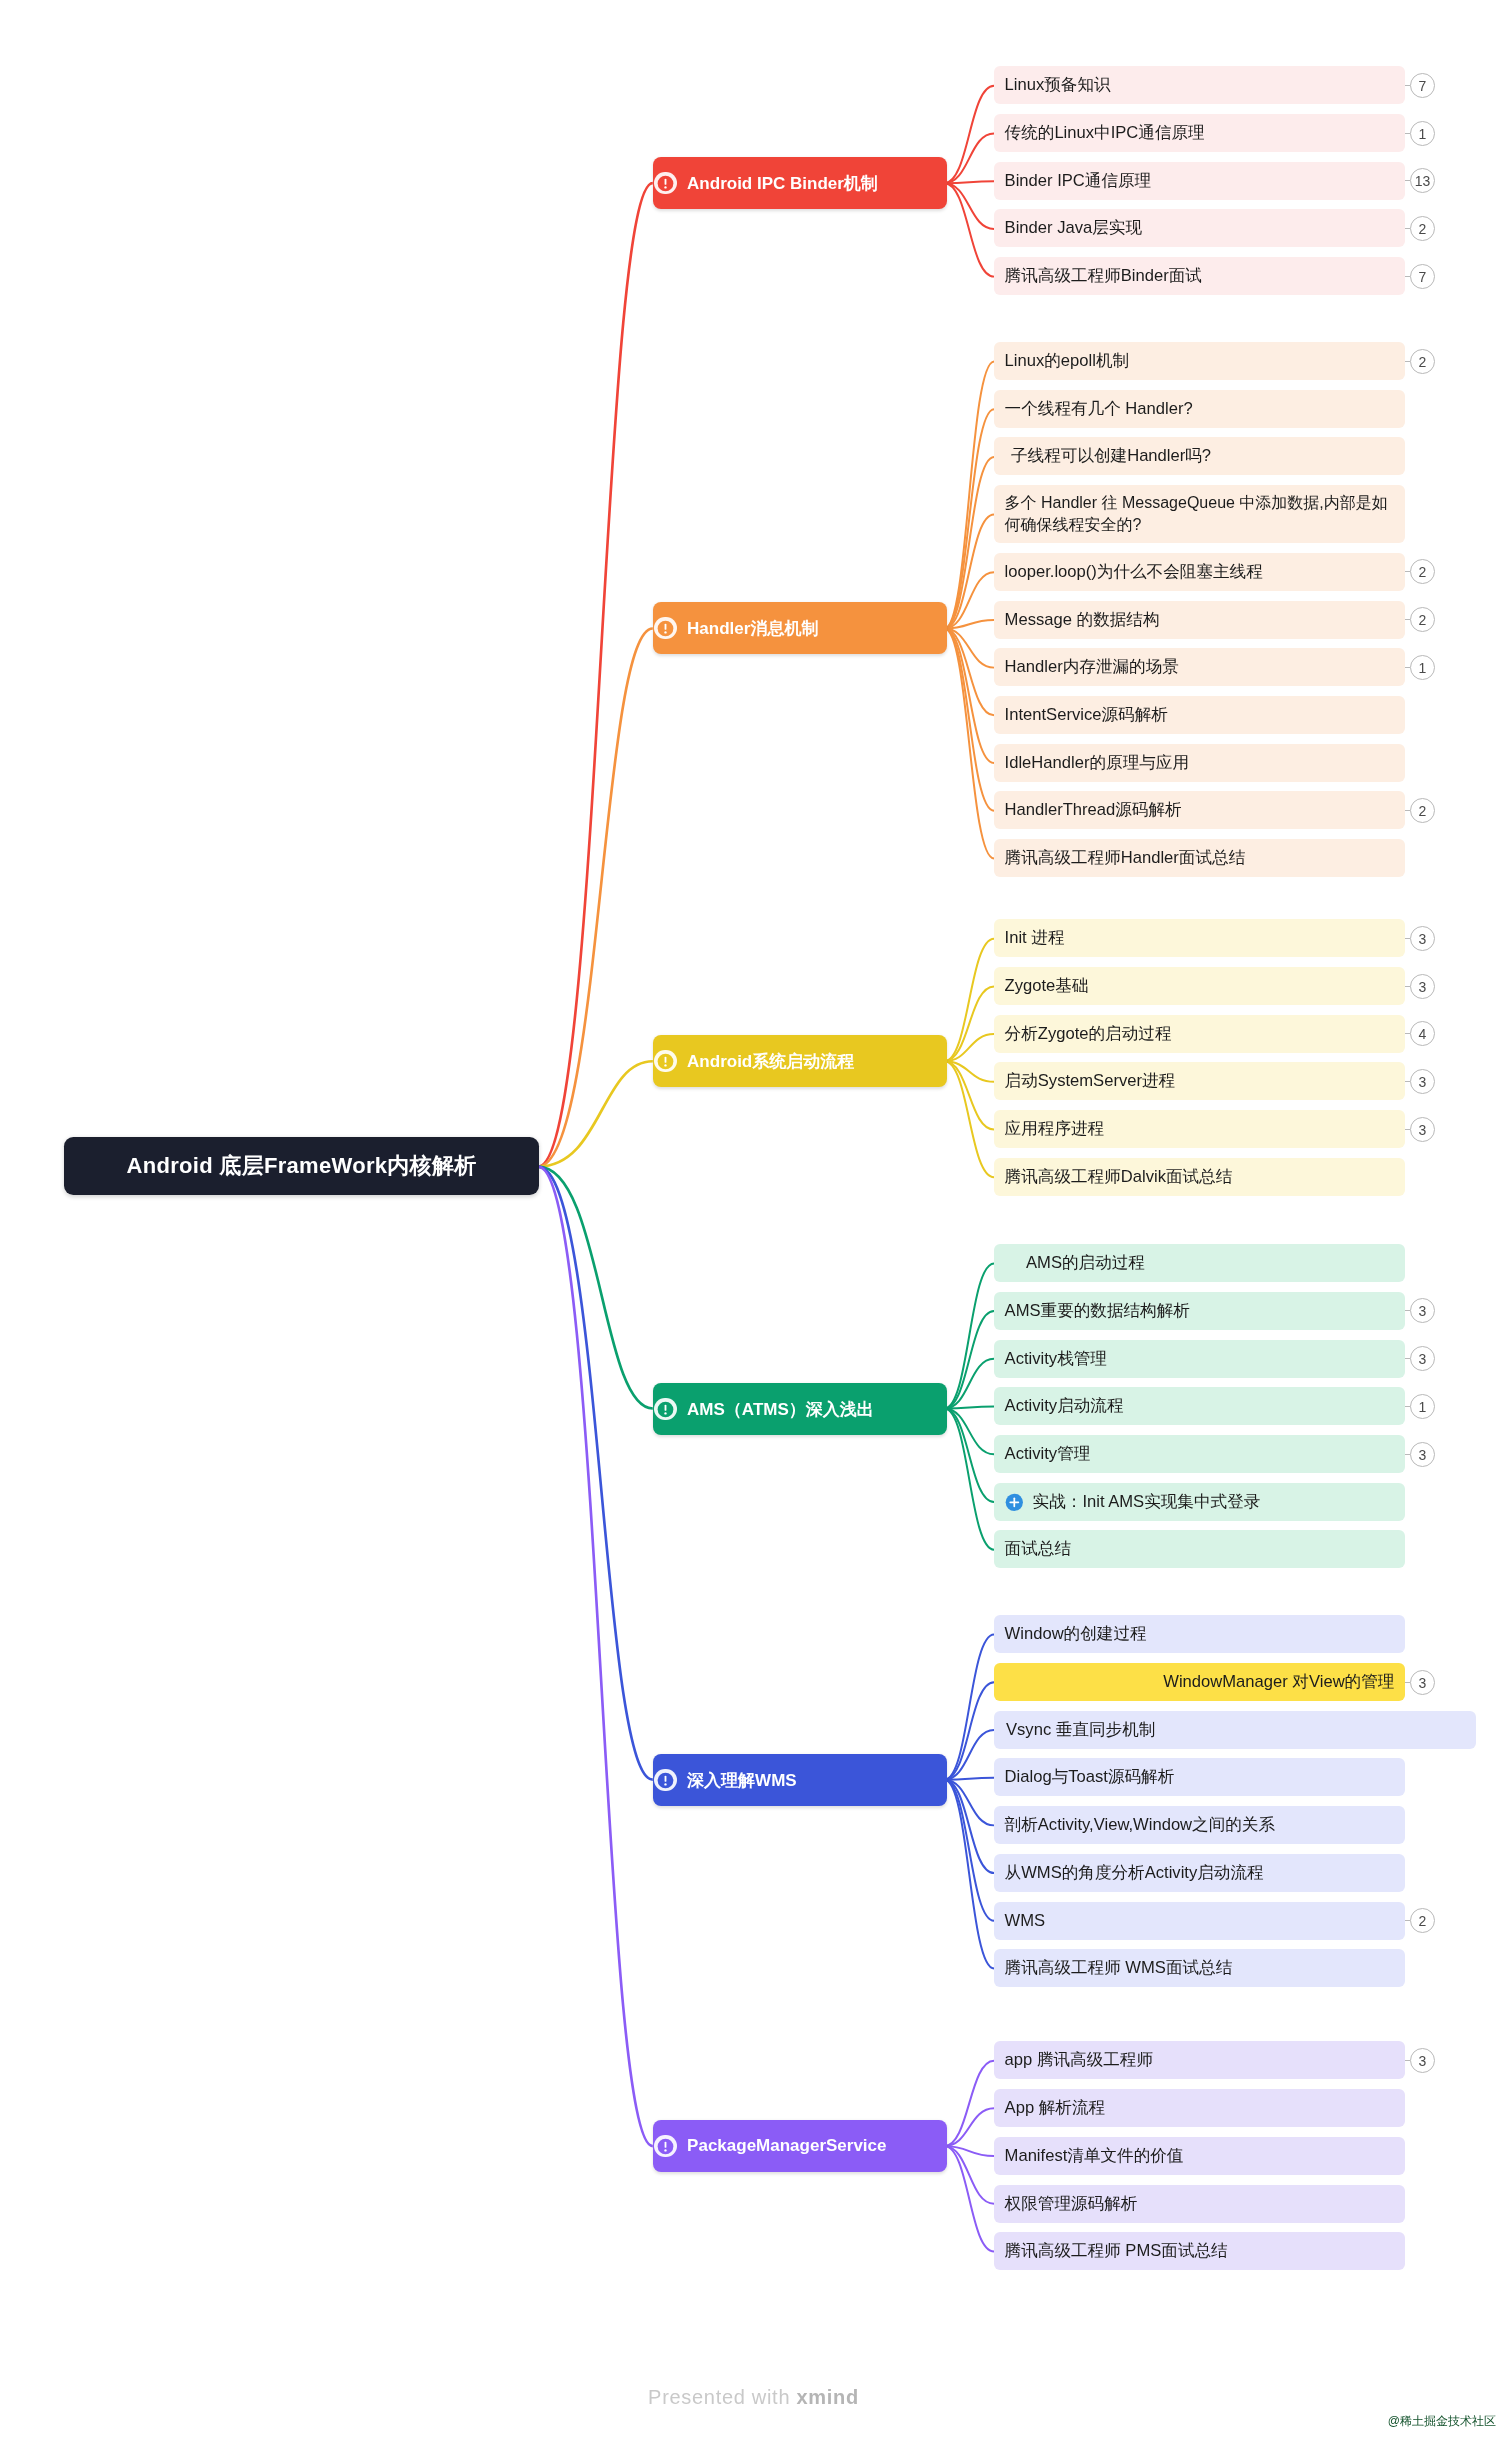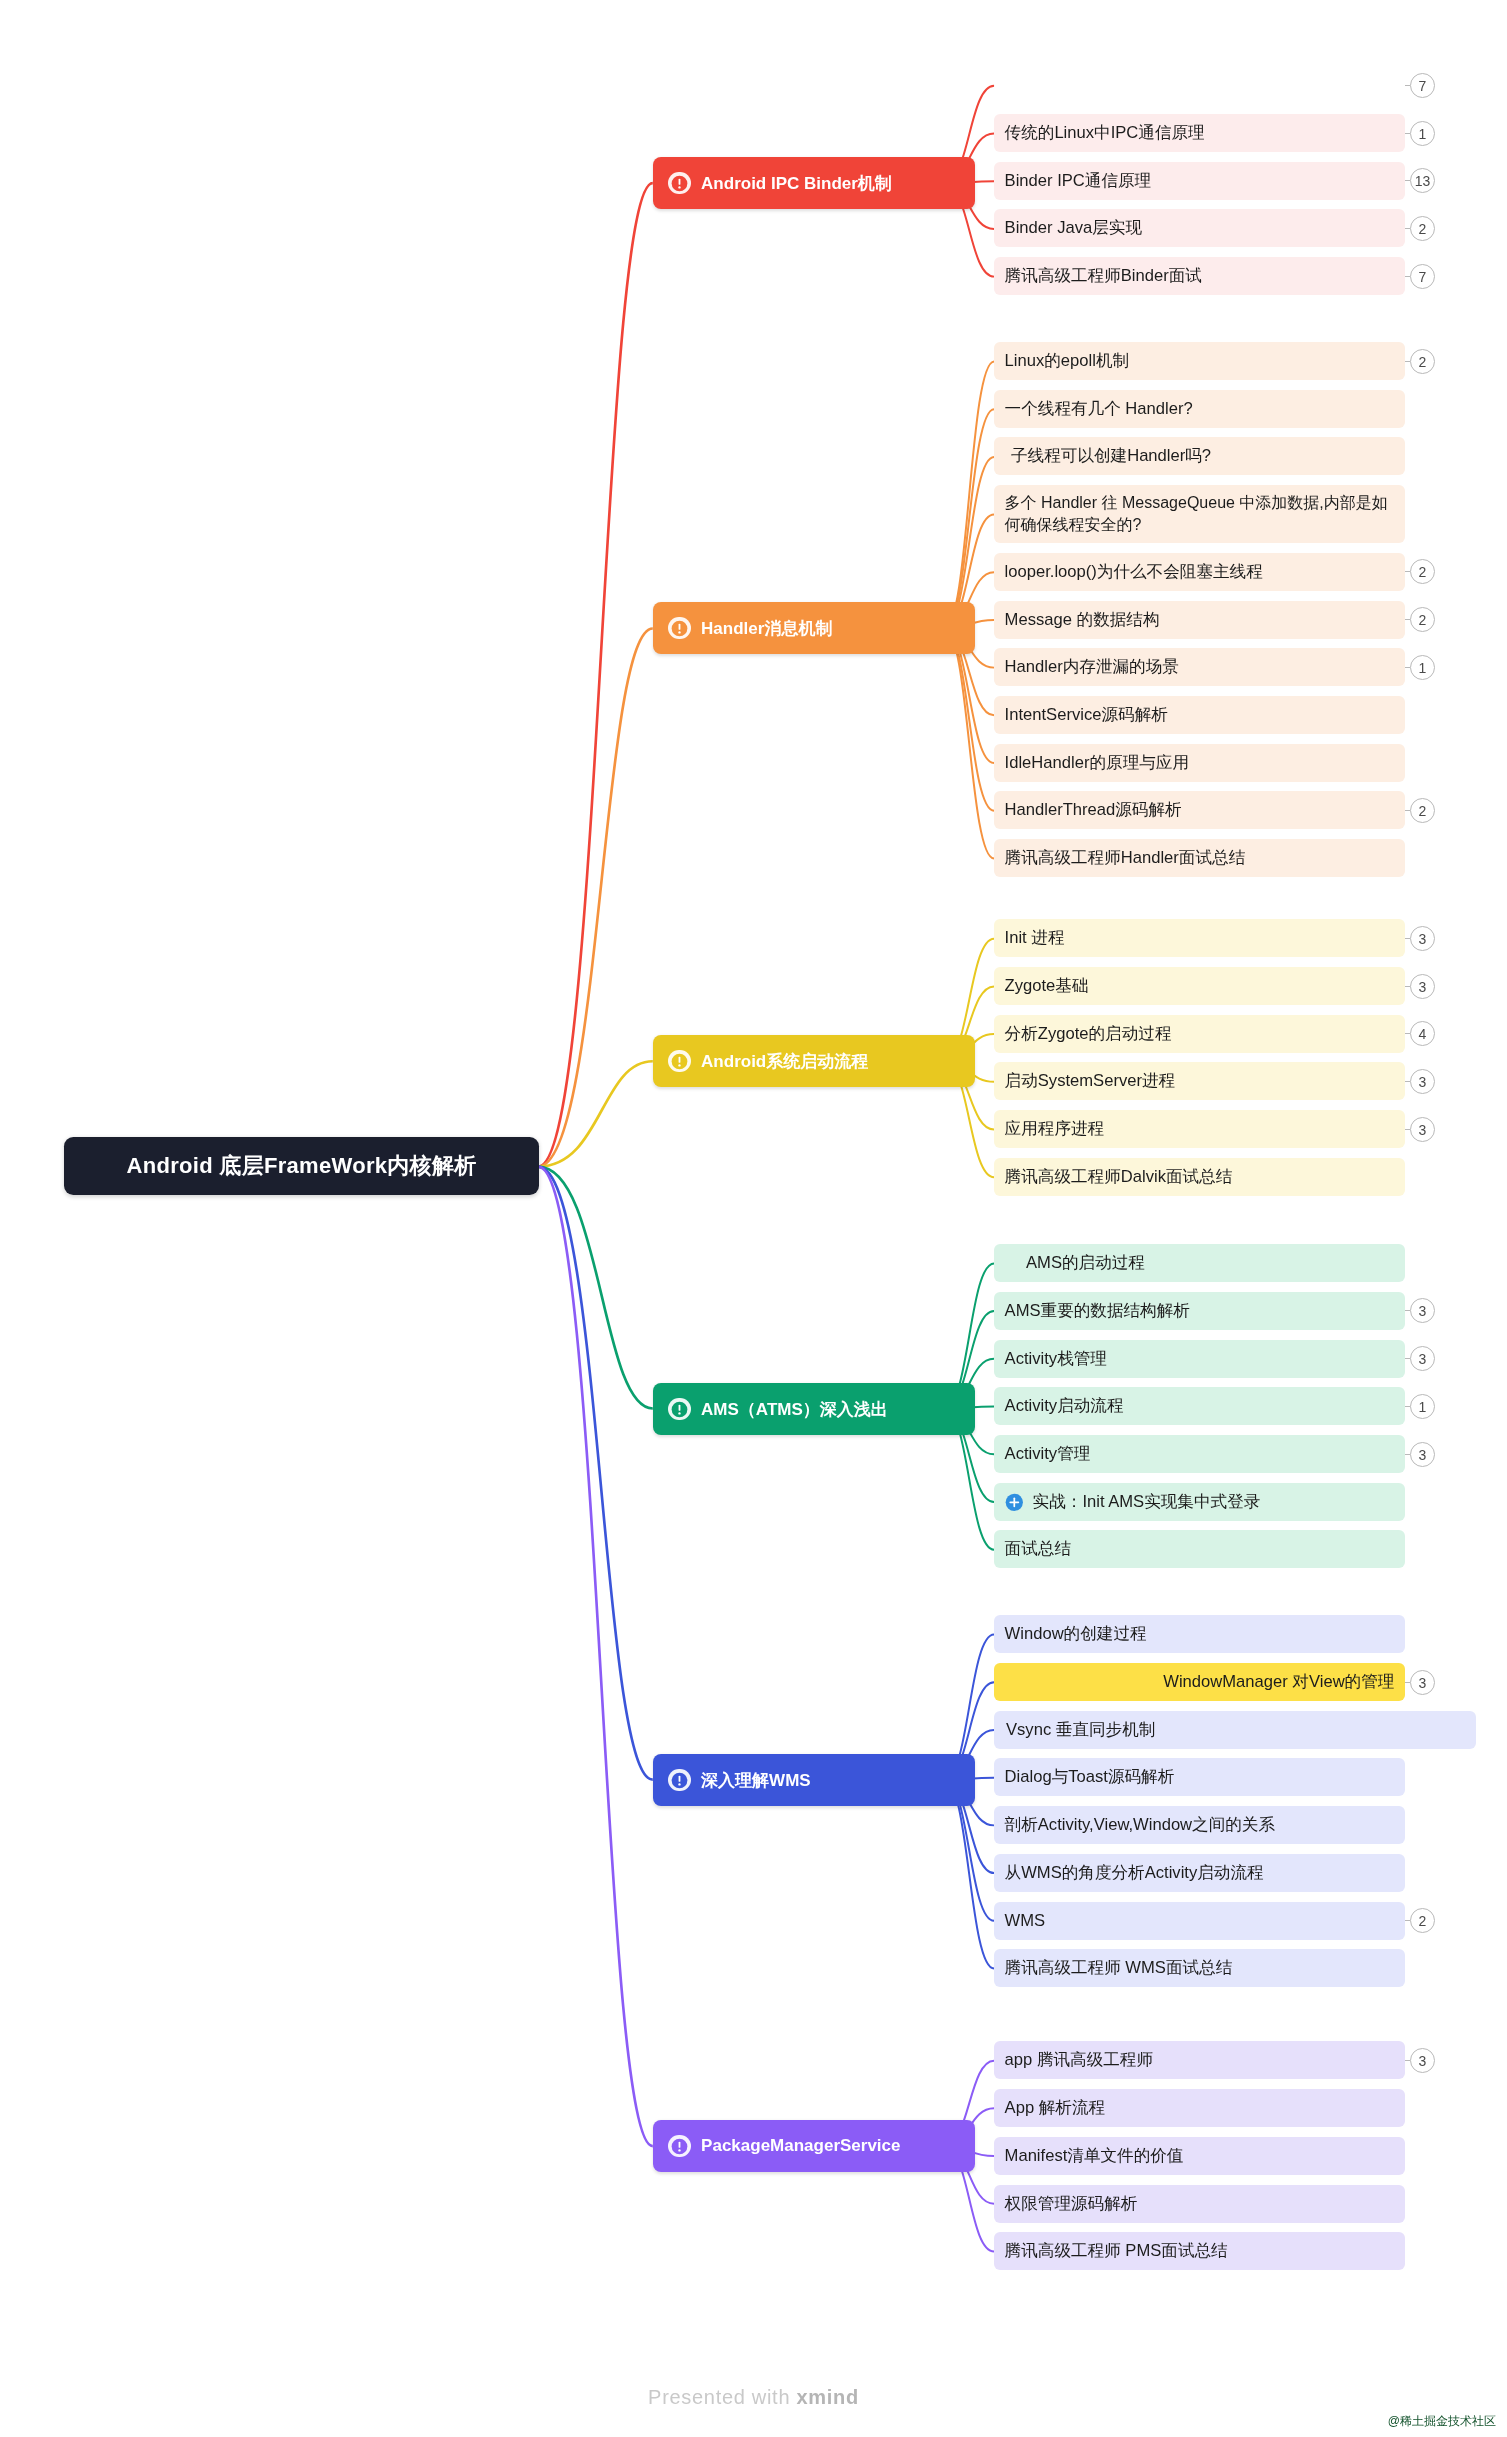--- a/index.html
+++ b/index.html
@@ -25,21 +25,21 @@
     letter-spacing:0.3px;
     box-shadow:0 1.3px 4px rgba(0,0,0,.18);
   }
 
   
   .branch-node{
     position:absolute;
     height:52px;
     border-radius:8px;
     display:flex;align-items:center;
-    padding:0 15px;
+    padding:0 1px;
     color:#ffffff;
     font-size:17px;
     font-weight:bold;
     box-shadow:0 1.3px 3.3px rgba(0,0,0,.13);
     white-space:nowrap;
   }
   .branch-node .bicon{
     width:22.5px;height:22.5px;border-radius:50%;
     background:rgba(255,255,255,.92);
     display:flex;align-items:center;justify-content:center;
@@ -163,20 +163,23 @@
     <div class="branch-node" style="left: 653px; top: 157px; width: 292px; background: rgb(240, 68, 56);">
       <span class="bicon">
         <svg width="17" height="17" viewBox="0 0 26 26">
           <circle cx="13" cy="13" r="12" fill="#f04438"></circle>
           <rect x="11.6" y="5.6" width="2.8" height="9.4" rx="1.4" fill="#fff"></rect>
           <circle cx="13" cy="19" r="1.8" fill="#fff"></circle>
         </svg>
       </span>
       <span>Android IPC Binder机制</span>
     </div>
+    <div class="leaf" style="left: 994px; top: 66px; width: 411px; height: 38px; background: rgb(253, 236, 236);">
+      <span>Linux预备知识</span>
+    </div>
     <div class="count-stub" style="left: 1405px; top: 85px; width: 5.3px;"></div>
     <div class="count-bubble" style="left: 1410px; top: 73px;">7</div>
     <div class="leaf" style="left: 994px; top: 114px; width: 411px; height: 38px; background: rgb(253, 236, 236);">
       <span>传统的Linux中IPC通信原理</span>
     </div>
     <div class="count-stub" style="left: 1405px; top: 133px; width: 5.3px;"></div>
     <div class="count-bubble" style="left: 1410px; top: 121px;">1</div>
     <div class="leaf" style="left: 994px; top: 162px; width: 411px; height: 38px; background: rgb(253, 236, 236);">
       <span>Binder IPC通信原理</span>
     </div>

